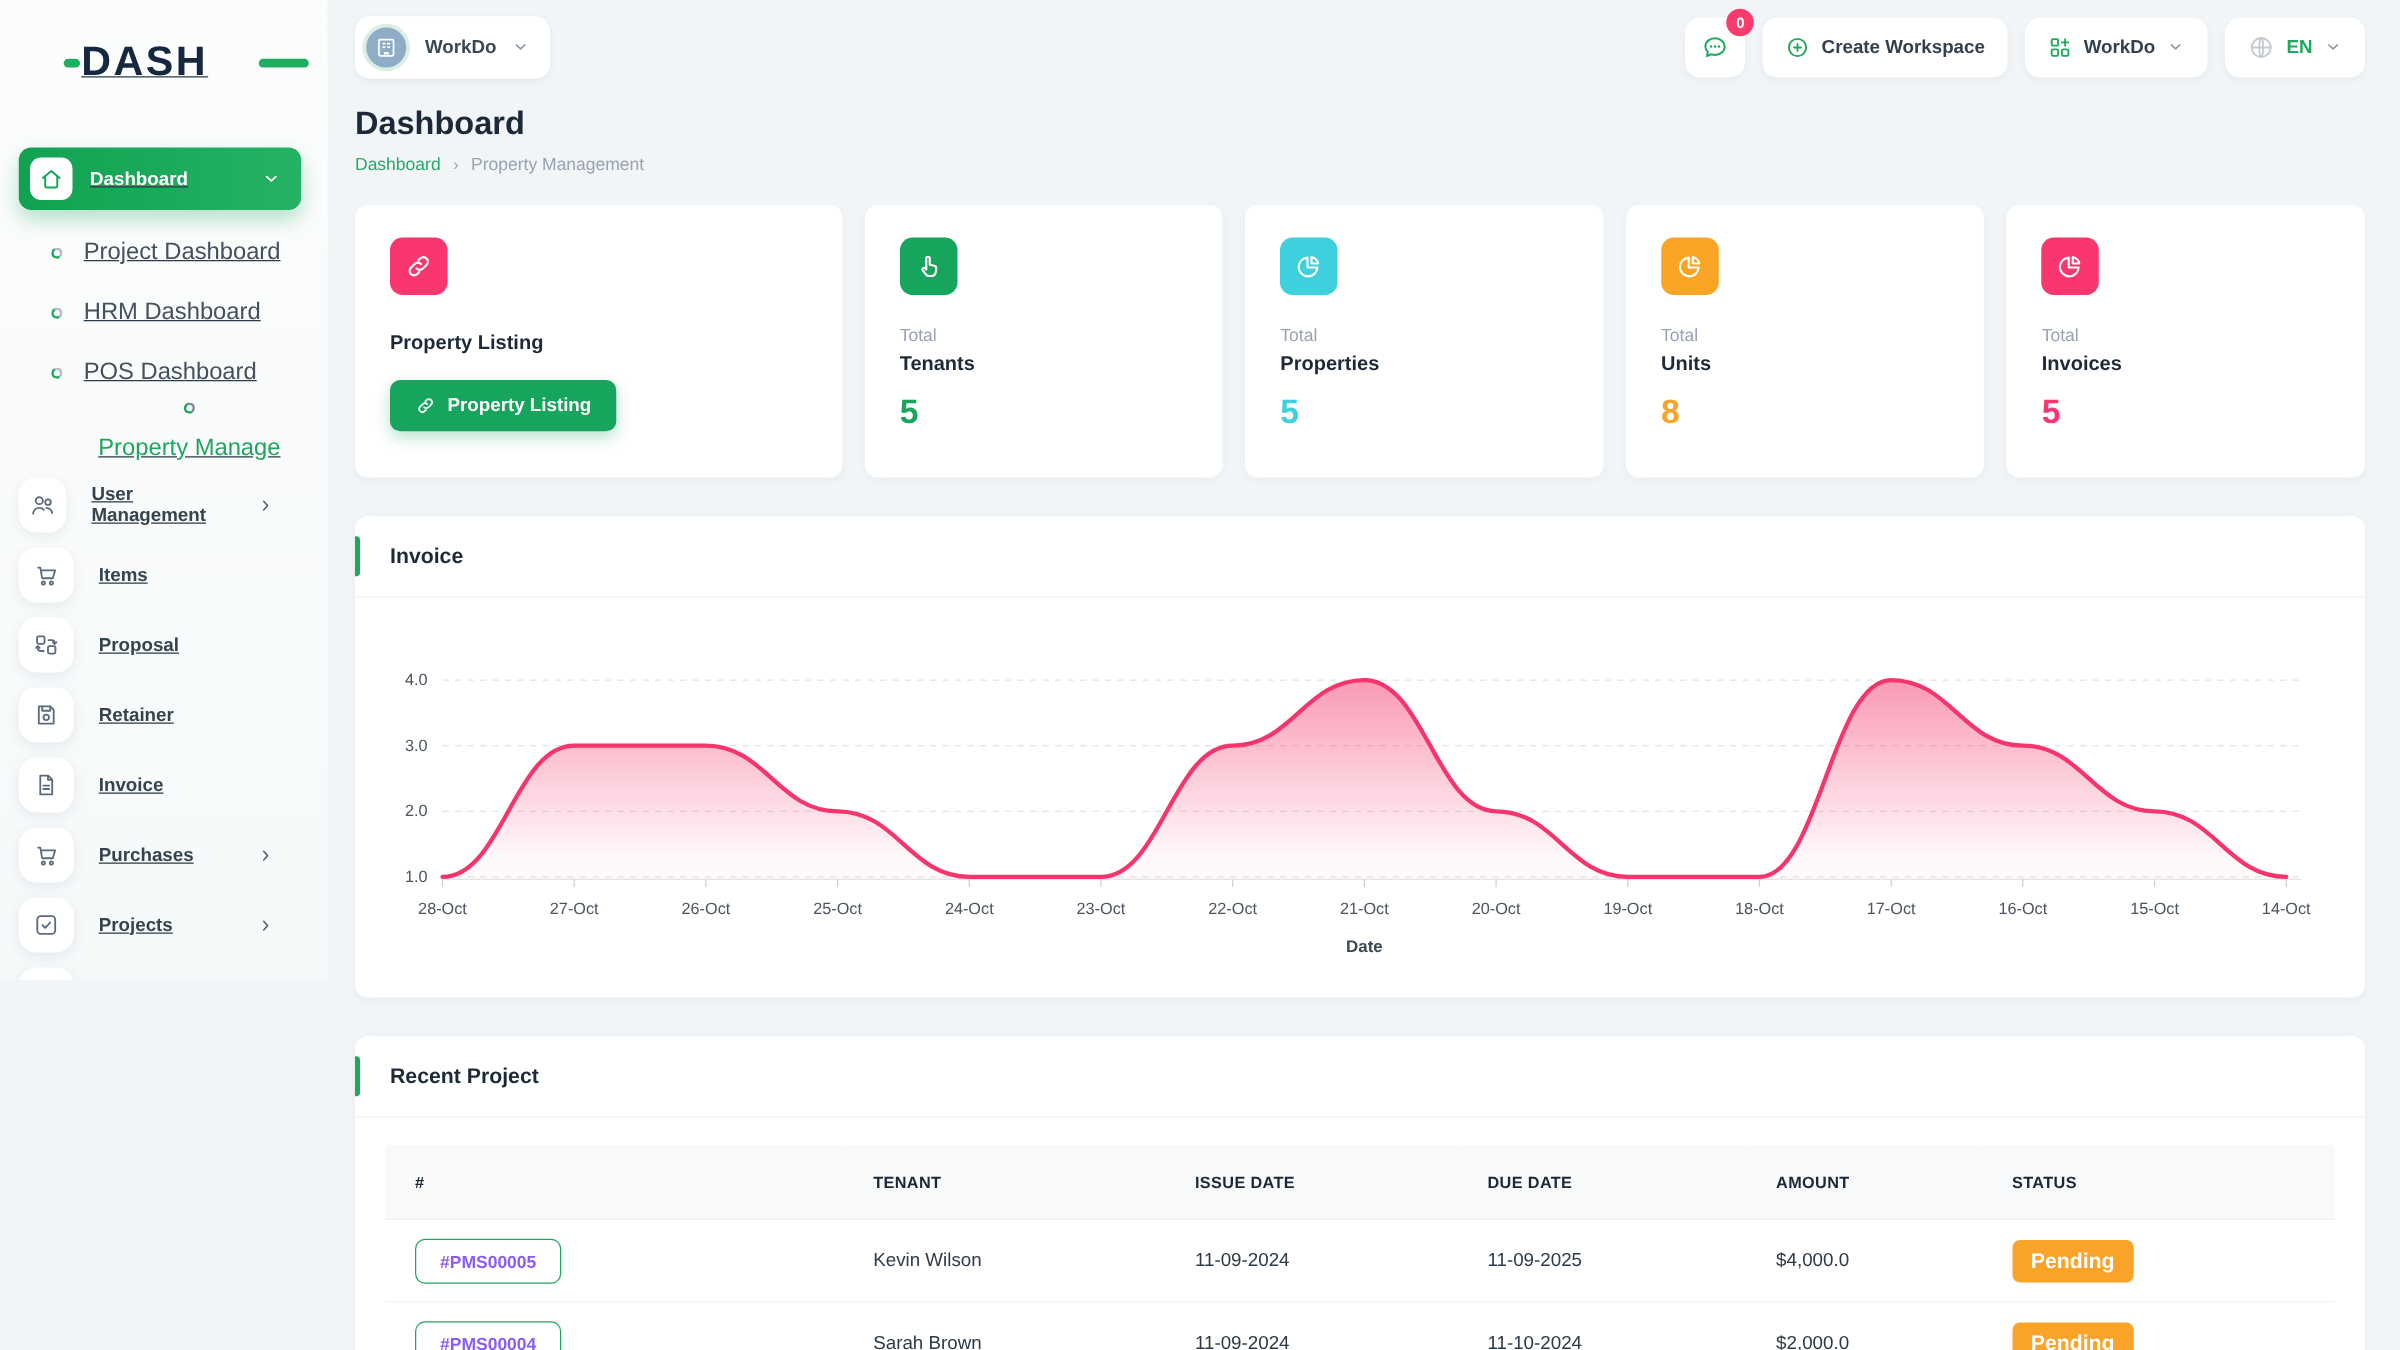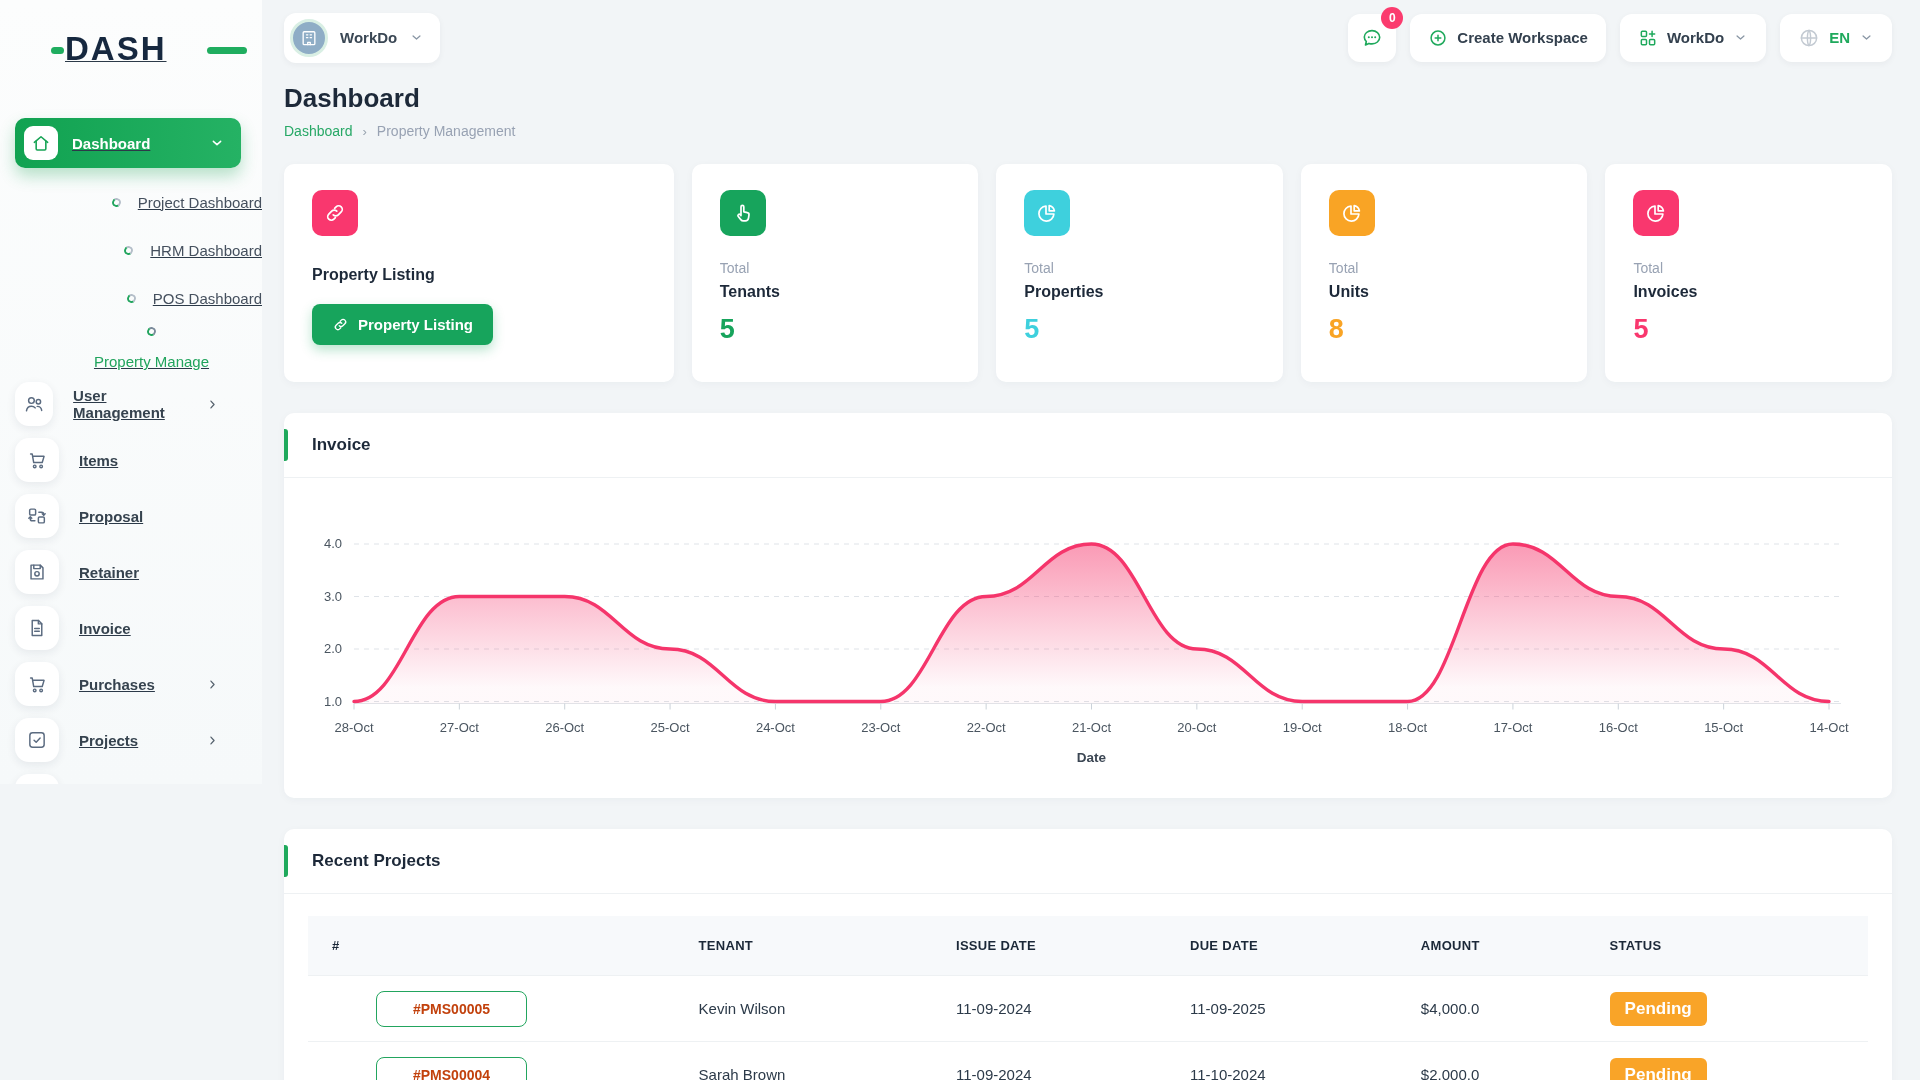--- a/index.html
+++ b/index.html
@@ -29,21 +29,21 @@
   }
   .pill-iconbox {
     width:34px; height:34px; border-radius:9px; background:#ffffff; color:#17a455;
     display:flex; align-items:center; justify-content:center;
   }
   .active-pill .pill-label { color:#fff; font-size:15px; font-weight:700; }
   .pill-chevron { margin-left:auto; color:#fff; display:flex; }
   .sub-items { margin:10px 0 6px 0; }
   .sub-item {
     display:flex; align-items:center; gap:17px; height:48px; padding-left:26px;
-    font-size:15px; color:#45505e; cursor:pointer;justify-content:flex-end;
+    font-size:19px; color:#45505e; cursor:pointer;
   }
   .sub-item .ring {
     width:9px; height:9px; border-radius:50%;
     border:2px solid #b4bec9; border-bottom-color:#22a55e; border-left-color:#22a55e;
     transform:rotate(12deg);
   }
   .sub-item.active { color:#21a45d;flex-direction:column; }
   .sub-item.active .ring { border-color:#7b8b9b; border-bottom-color:#21a45d; border-left-color:#21a45d; }
   .menu-item {
     display:flex; align-items:center; gap:20px; height:56px; padding-right:42px;
@@ -130,22 +130,22 @@
   .chart-body svg { display:block; }
 
   
   .table-body { padding:22px 24px 0 24px; }
   table { width:100%; border-collapse:collapse; }
   thead tr { background:#f7f9fb; }
   th { text-align:left; padding:22px 24px; font-size:13px; font-weight:700; color:#1b2838; letter-spacing:.3px; }
   td { padding:14px 24px; font-size:15px; color:#2c3a49; border-top:1px solid #eef1f3; height:66px; }
   thead th { border-top:none; }
   .inv-pill {
-    display:inline-block; border:1.5px solid #22a55e; color:#c2410c; background:#fff;
-    border-radius:8px; padding:9px 36px; font-size:14px; font-weight:600; cursor:pointer;margin-left:44px;
+    display:inline-block; border:1.5px solid #22a55e; color:#8b5cf6; background:#fff;
+    border-radius:8px; padding:9px 19px; font-size:14px; font-weight:600; cursor:pointer;
   }
   .status-badge {
     display:inline-block; background:#f9a428; color:#fff; border-radius:6px;
     padding:7px 15px; font-size:17px; font-weight:600;
   }
   svg.ic { display:block; }
 </style>
 </head>
 <body>
 
@@ -545,21 +545,21 @@
             <text x="1439.642857142857" y="239.5" text-anchor="middle" font-size="13" fill="#4a5560" font-family="Liberation Sans,sans-serif">15-Oct</text>
             <line x1="1545" y1="211.5" x2="1545" y2="217.5" stroke="#cbd2d9"></line>
             <text x="1545" y="239.5" text-anchor="middle" font-size="13" fill="#4a5560" font-family="Liberation Sans,sans-serif">14-Oct</text>
             <text x="807.5" y="269.5" text-anchor="middle" font-size="13.5" font-weight="bold" fill="#3c4754" font-family="Liberation Sans,sans-serif">Date</text>
           </svg>
       </div>
     </section>
 
     <section class="panel">
       <div class="panel-head">
-        <h2>Recent Projects</h2>
+        <h2>Recent Project</h2>
       </div>
       <div class="panel-divider"></div>
       <div class="table-body">
         <table>
           <colgroup>
             <col style="width:23.5%">
               <col style="width:16.5%">
               <col style="width:15%">
             <col style="width:14.8%">
               <col style="width:12.1%">

